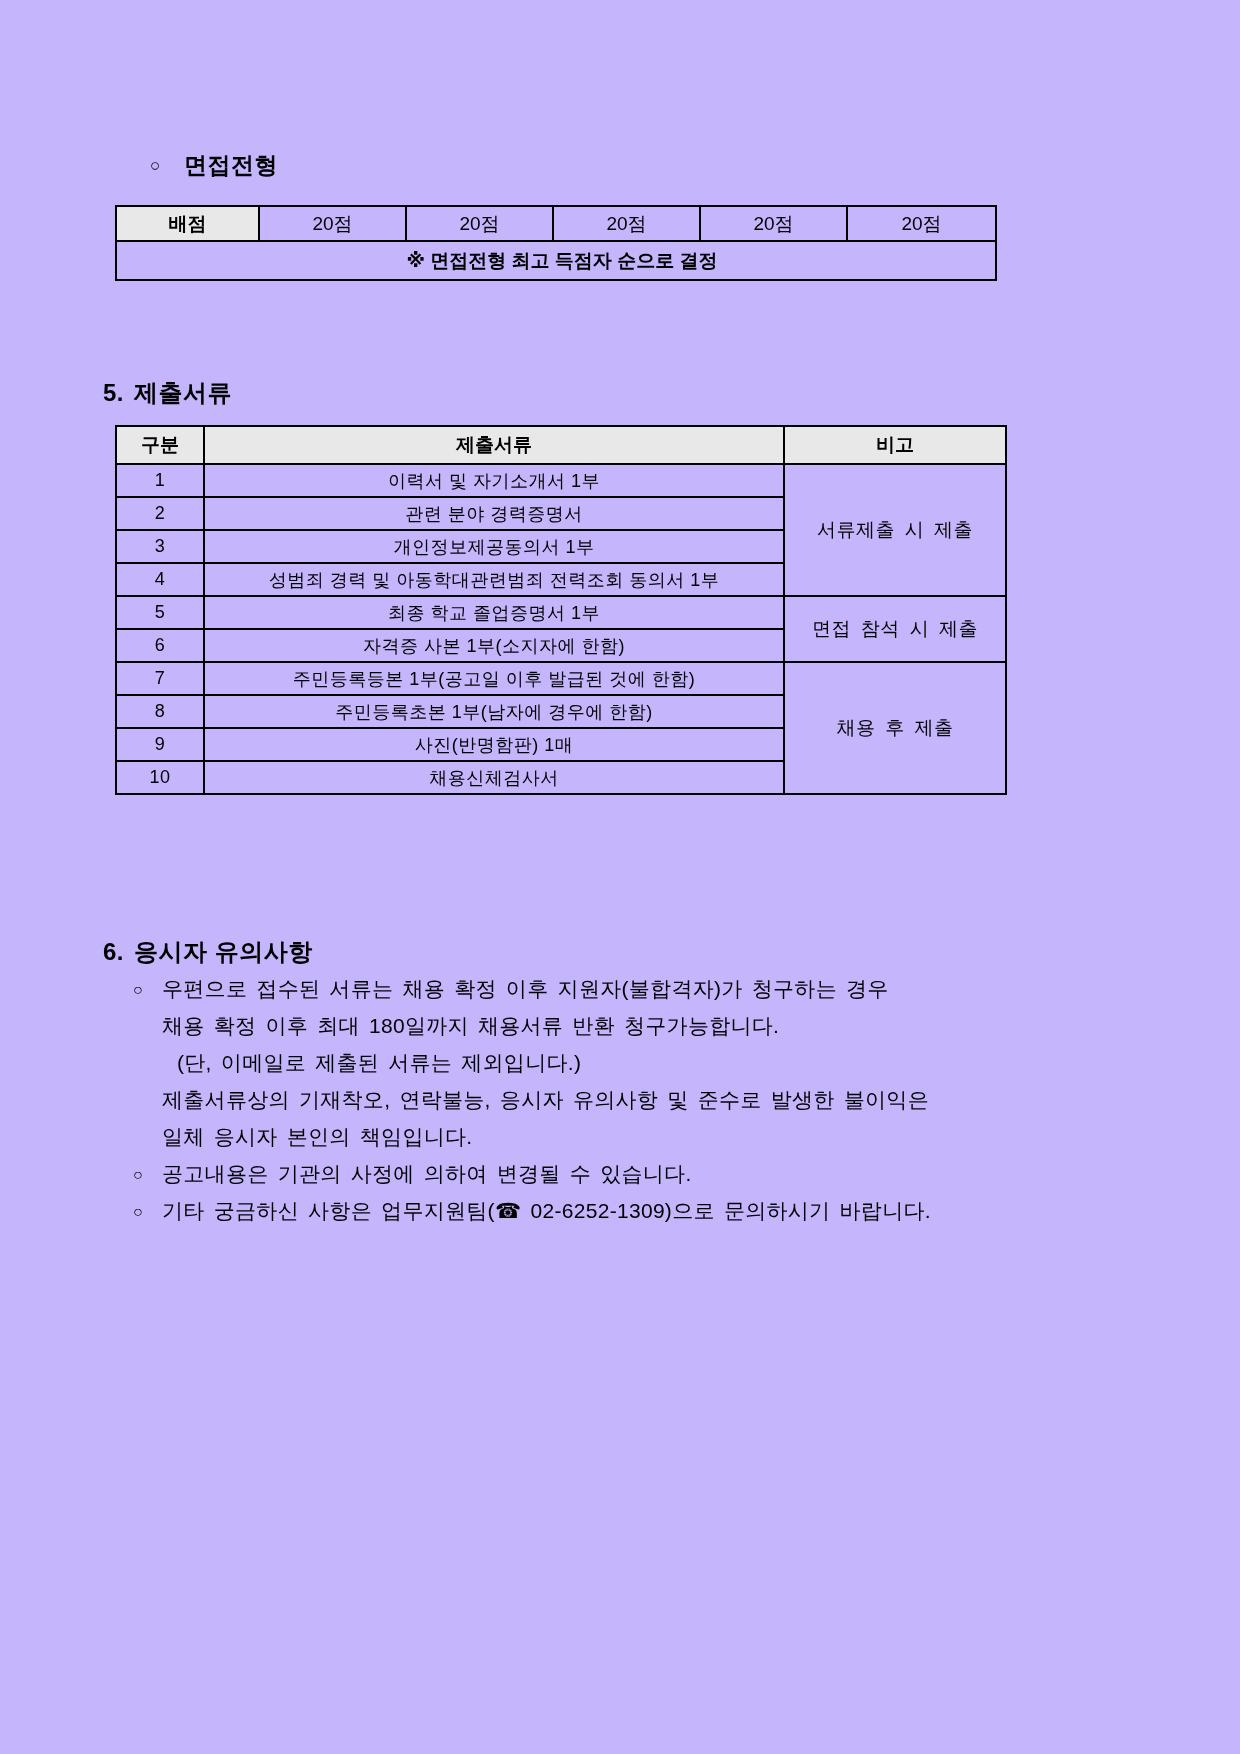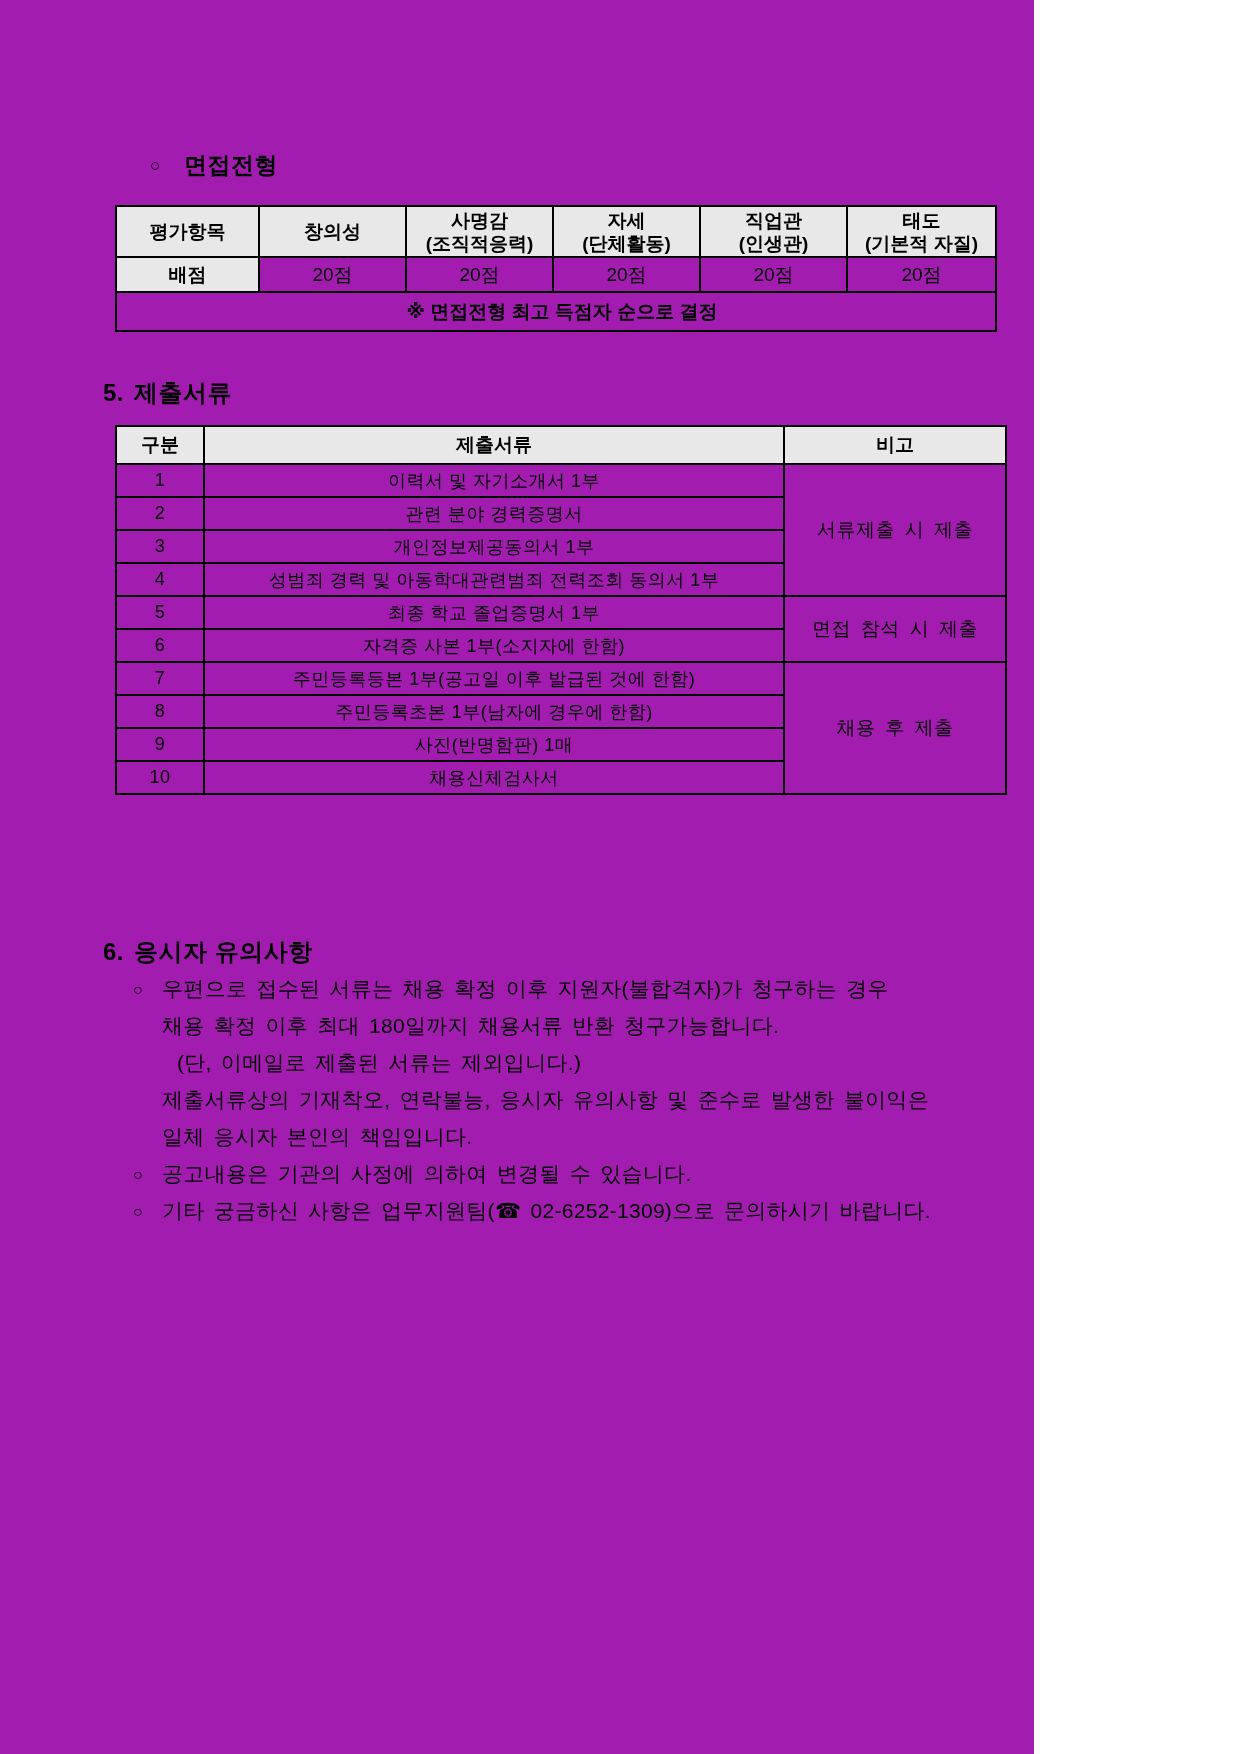--- a/index.html
+++ b/index.html
@@ -1,19 +1,19 @@
 <!DOCTYPE html>
 <html><head>
 <meta charset="utf-8">
 <style>
   html,body { margin:0; padding:0; background:#fff; }
   .page {
     position:relative;
-    width:1034px; height:1754px;
-    background:#a21caf;
+    width:1240px; height:1754px;
+    background:#c4b5fd;
     color:#000;
     font-family:"Liberation Sans","DejaVu Sans",sans-serif;
     overflow:hidden;
   }
 
   
   .h-interview {
     position:absolute; left:150px; top:150px;
     font-size:23px; font-weight:bold; letter-spacing:0.5px;
   }
@@ -62,42 +62,20 @@
   <table class="eval-table">
     <colgroup>
       <col style="width:143px">
         <col style="width:147px">
         <col style="width:147px">
       <col style="width:147px">
         <col style="width:147px">
         <col style="width:149px">
     </colgroup>
     <tbody>
-        <tr class="hdr-row">
-      <th class="ghead">평가항목</th>
-      <th class="ghead">
-        <div>창의성</div>
-      </th>
-      <th class="ghead">
-        <div>사명감</div>
-        <div>(조직적응력)</div>
-      </th>
-      <th class="ghead">
-        <div>자세</div>
-        <div>(단체활동)</div>
-      </th>
-      <th class="ghead">
-        <div>직업관</div>
-        <div>(인생관)</div>
-      </th>
-      <th class="ghead">
-        <div>태도</div>
-        <div>(기본적 자질)</div>
-      </th>
-    </tr>
     <tr class="score-row">
       <th class="ghead">배점</th>
       <td>20점</td>
       <td>20점</td>
       <td>20점</td>
       <td>20점</td>
       <td>20점</td>
     </tr>
     <tr class="note-row">
       <td colspan="6">※ 면접전형 최고 득점자 순으로 결정</td>

